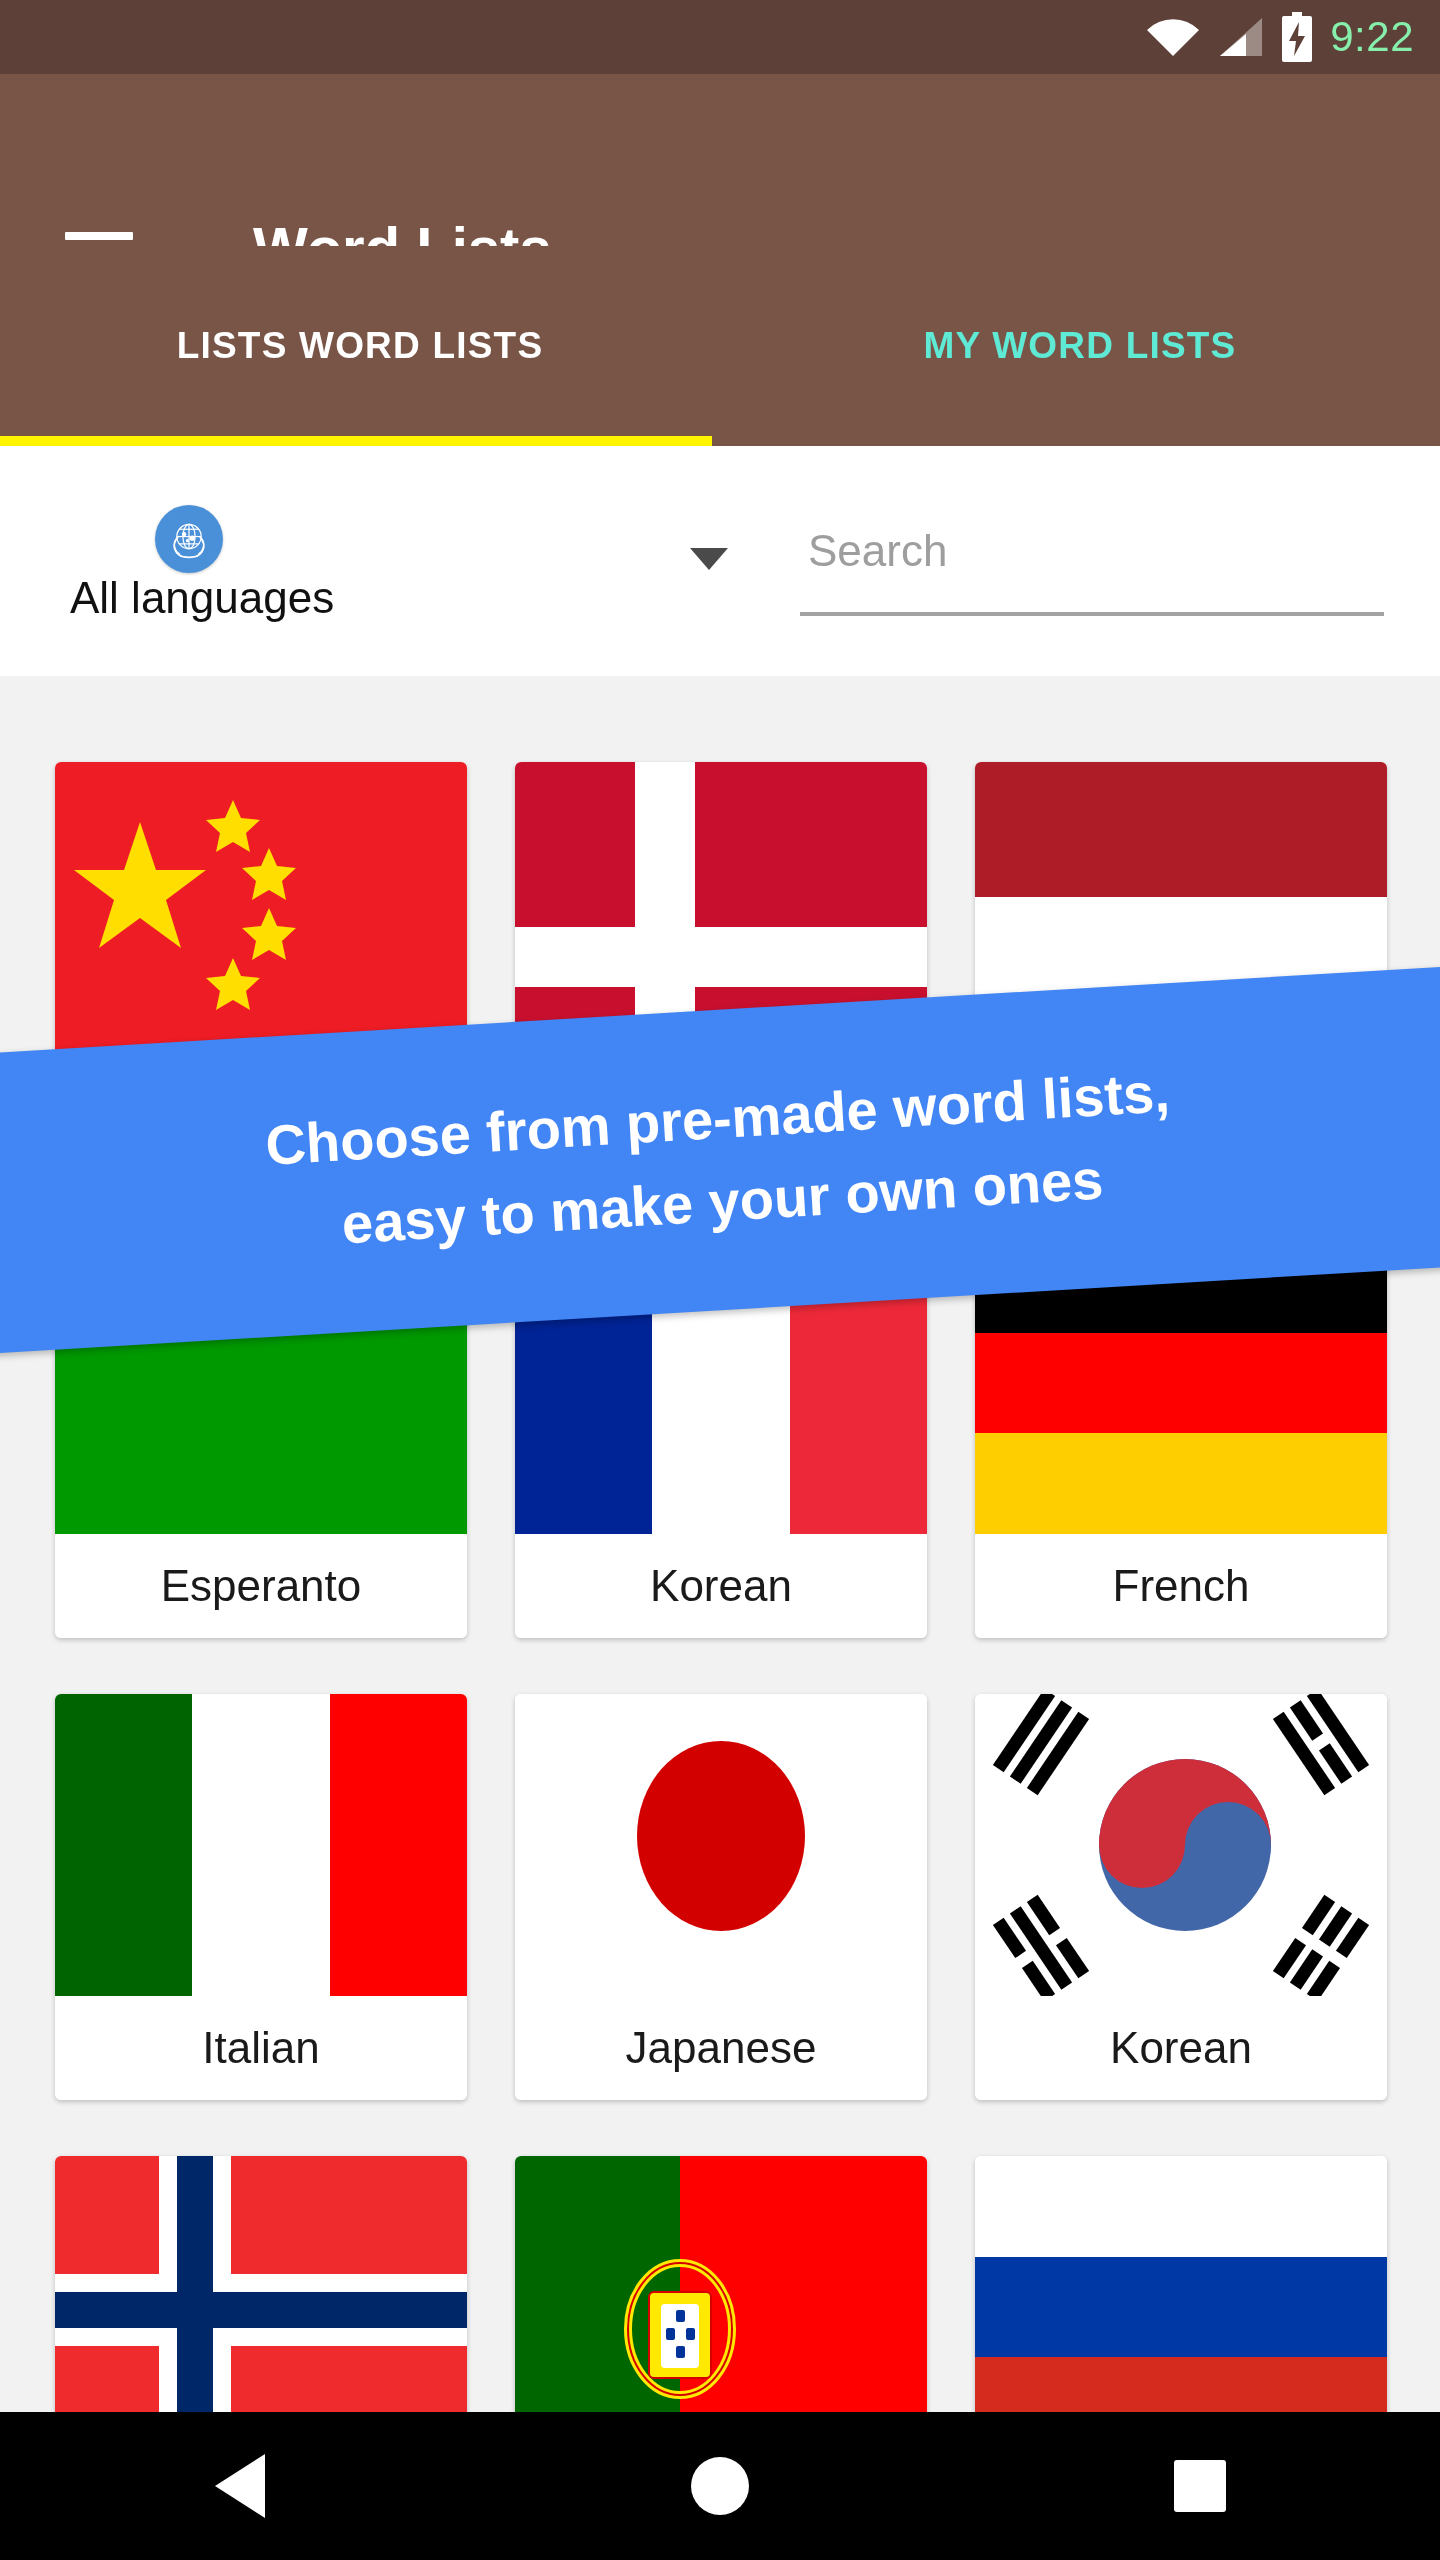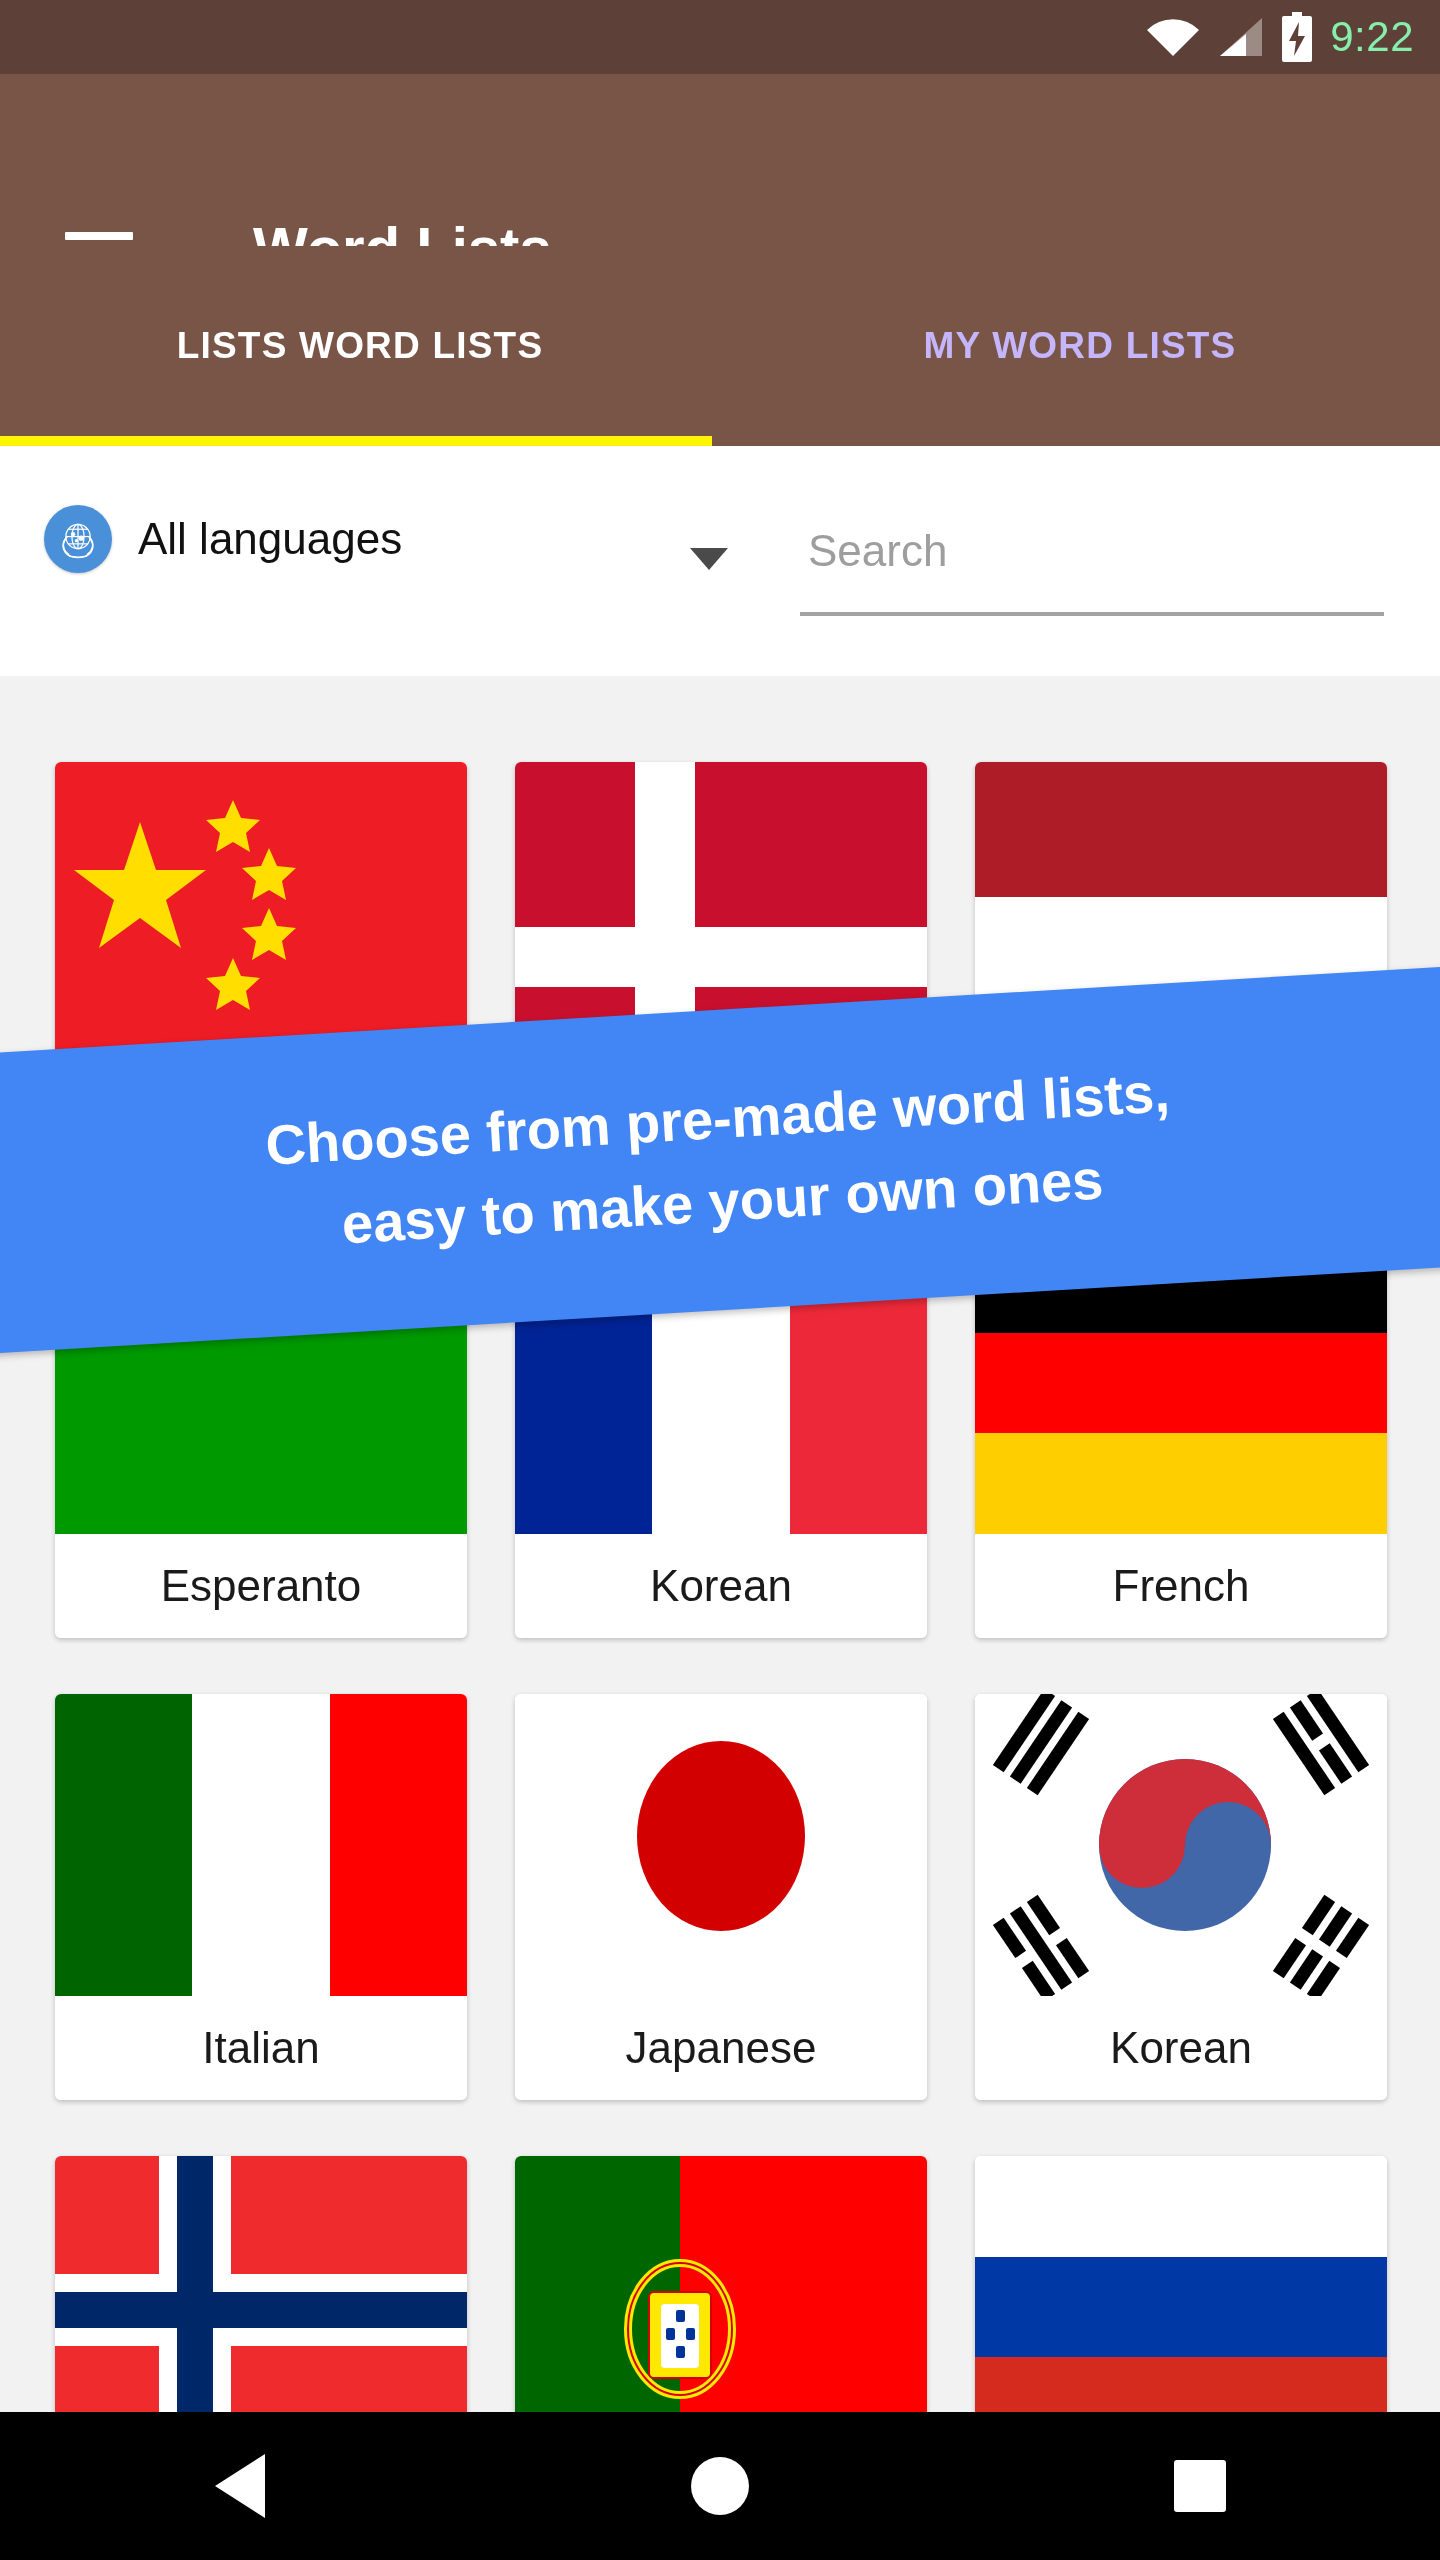--- a/index.html
+++ b/index.html
@@ -39,33 +39,33 @@
   .tabbar {
     position: absolute; top: 246px; left: 0; width: 1440px; height: 200px;
     background: #795548; display: flex;
   }
   .tab {
     width: 720px; height: 200px; display: flex; align-items: center;
     justify-content: center; position: relative;
   }
   .tab-label { font-size: 37px; font-weight: bold; letter-spacing: 1.2px; }
   .tab.active .tab-label { color: #ffffff; }
-  .tab.inactive .tab-label { color: #c4b5fd; }
+  .tab.inactive .tab-label { color: #5eead4; }
   .tab-indicator {
     position: absolute; bottom: 0; left: 0; width: 712px; height: 10px; background: #FFF500;
   }
 
   
   .filterbar {
     position: absolute; top: 446px; left: 0; width: 1440px; height: 230px;
     background: #ffffff; box-shadow: 0 2px 4px rgba(0,0,0,0.10);
   }
   .lang-select {
     position: absolute; left: 44px; top: 505px;
-    display: flex; align-items: center; gap: 0;
+    display: flex; align-items: center; gap: 0; flex-direction: column;
   }
   .un-badge {
     width: 68px; height: 68px; border-radius: 50%; background: #4A90D9;
     display: flex; align-items: center; justify-content: center;
     box-shadow: 0 1px 3px rgba(0,0,0,0.22);
   }
   .lang-label {
     margin-left: 26px; font-size: 44px; color: #111111; white-space: nowrap;
   }
   .dropdown-caret {

